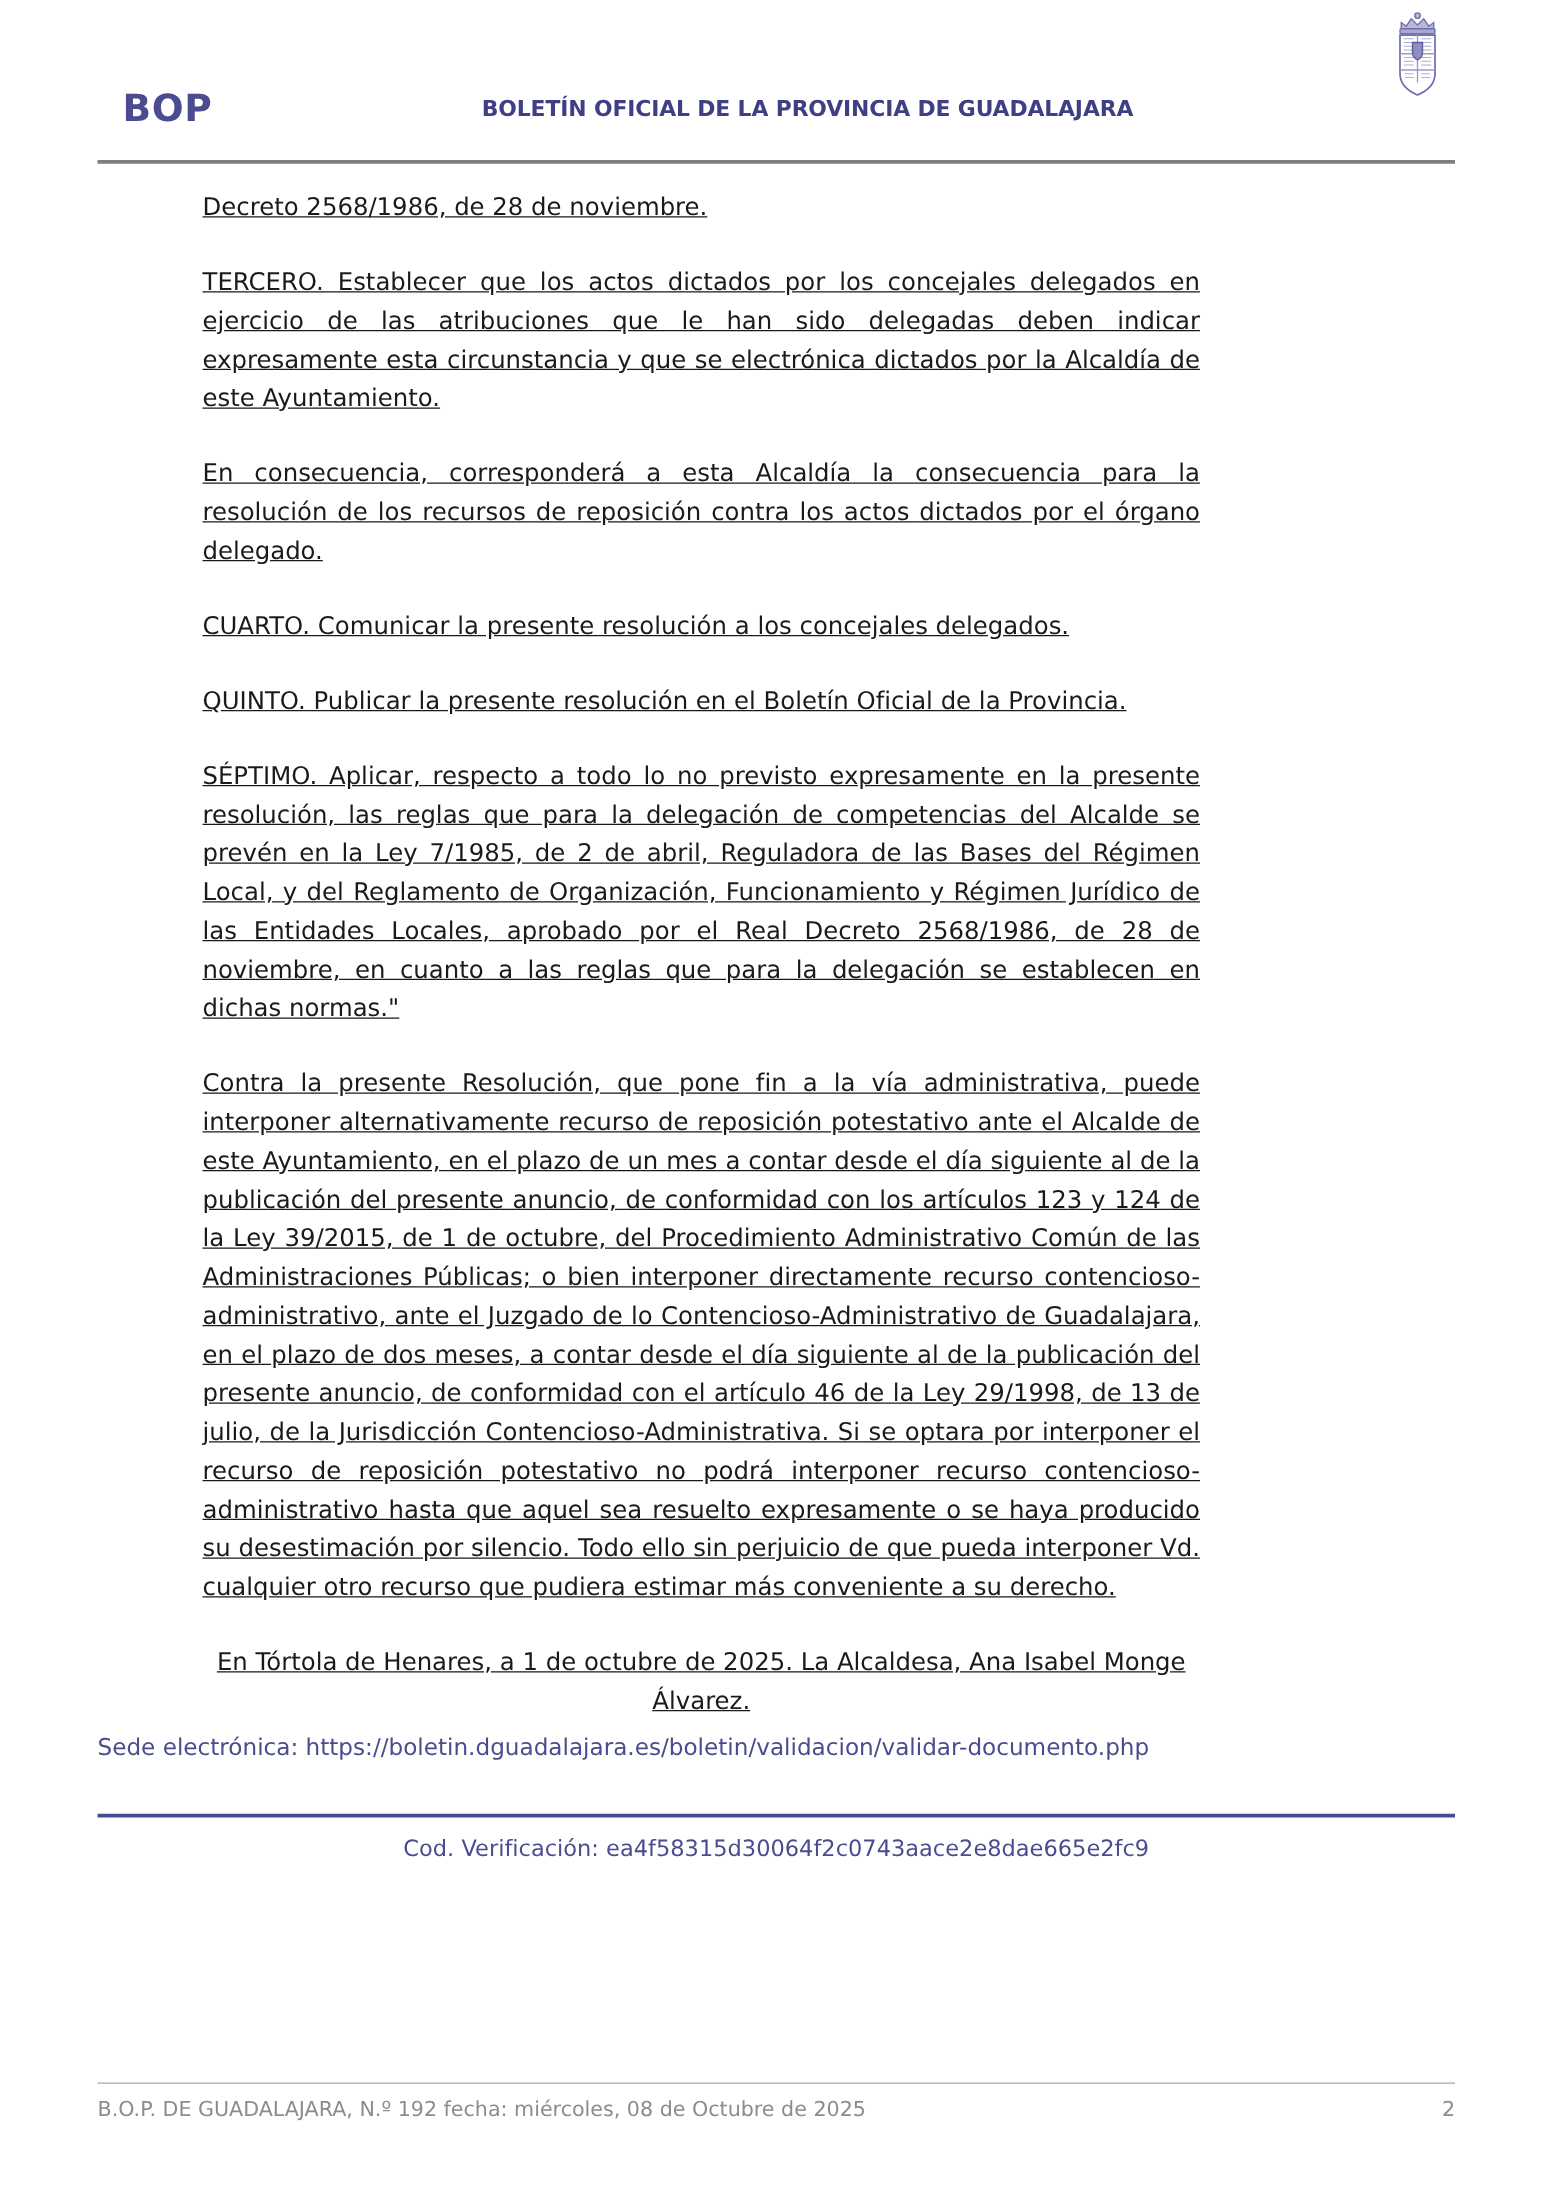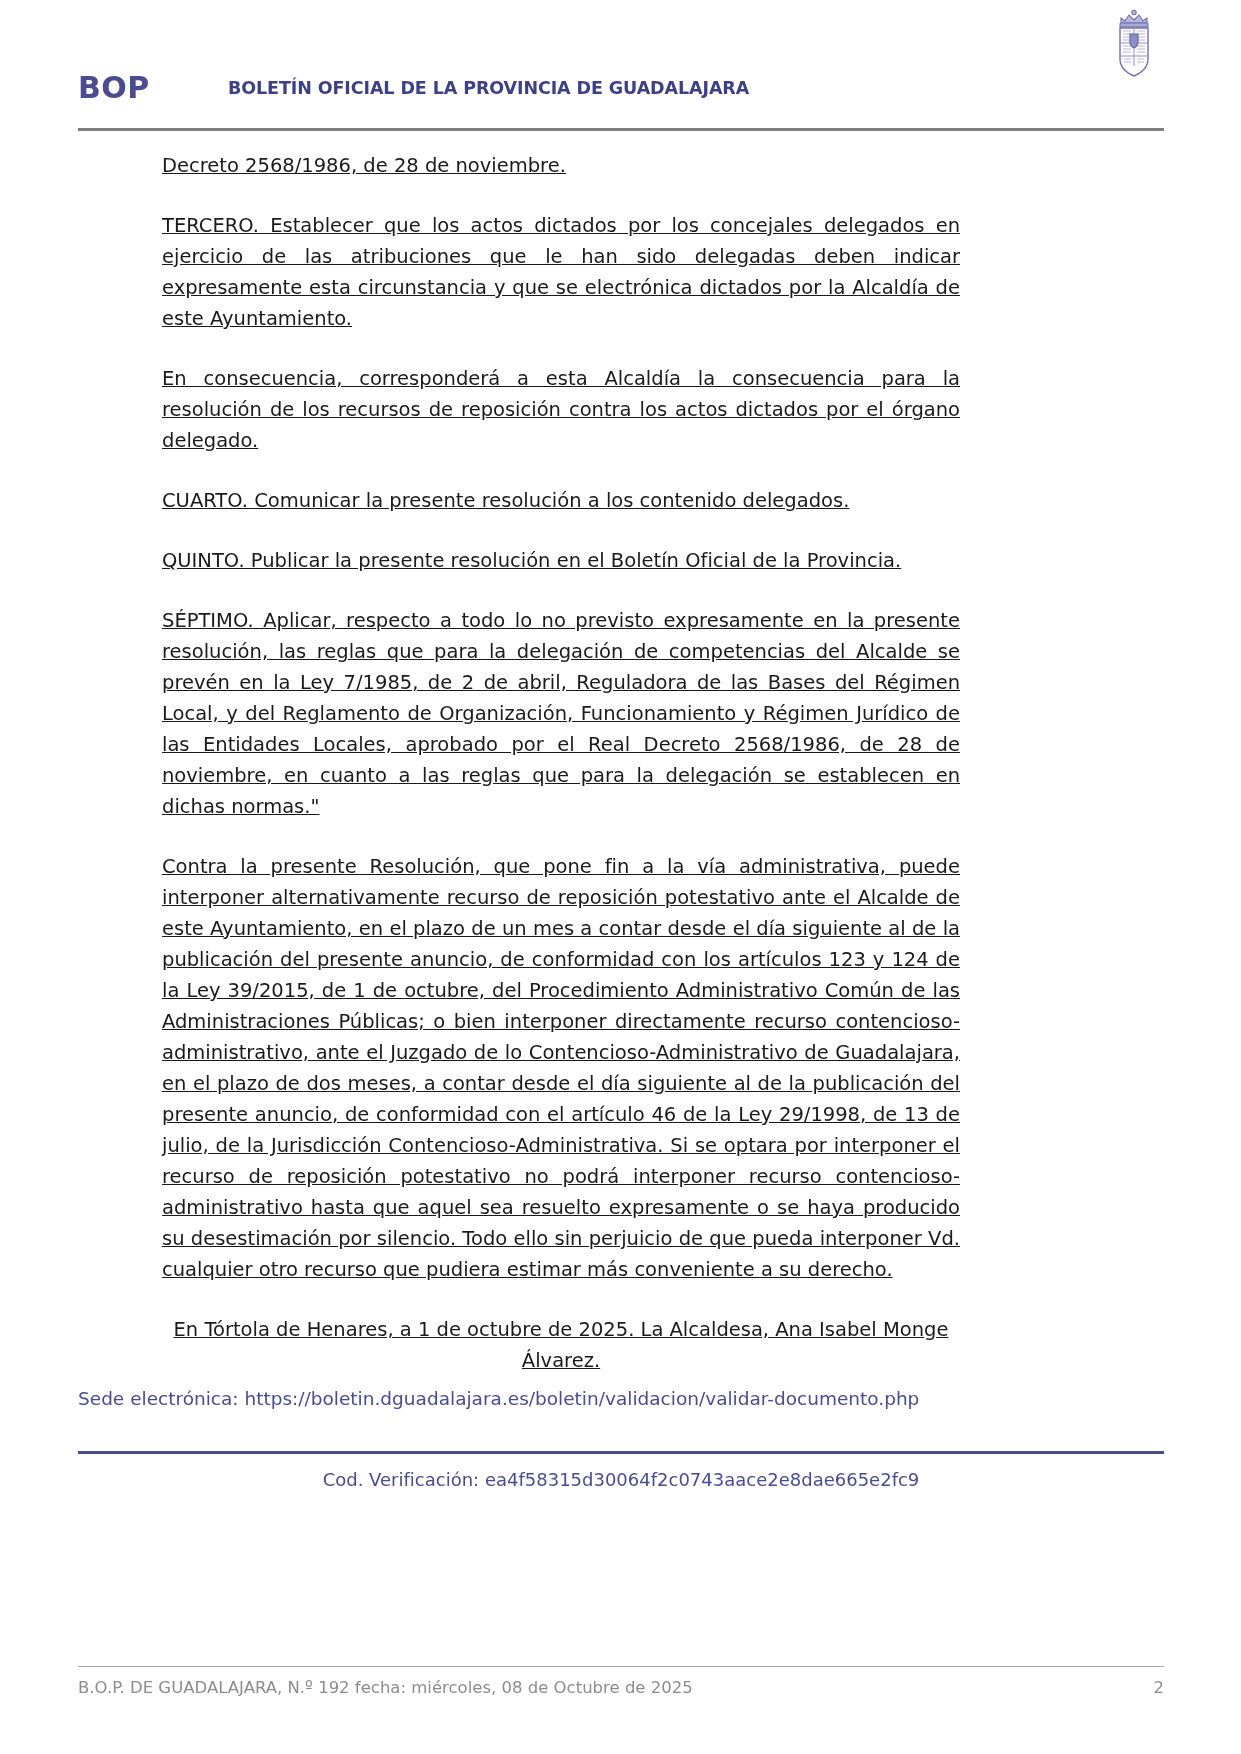--- a/index.html
+++ b/index.html
@@ -34,23 +34,25 @@
   }
   .bop-logo {
     font-family: "DejaVu Sans", sans-serif;
     font-weight: bold;
     font-size: 30px;
     letter-spacing: 0.5px;
     color: #4b4b8f;
     width: 150px;
     flex: 0 0 150px;
     line-height: 1;
+    margin-left: 20px;
   }
   .header-title {
     flex: 1 1 auto;
+    text-align: center;
     font-family: "DejaVu Sans", sans-serif;
     font-weight: bold;
     font-size: 17.5px;
     letter-spacing: -0.1px;
     color: #3f3f86;
     padding-right: 120px;
     white-space: nowrap;
   }
   .crest {
     position: absolute;
@@ -204,21 +206,21 @@
       </g>
     </svg>
   </div>
 
   <div class="header-rule"></div>
 
   <div class="content">
     <p>Decreto 2568/1986, de 28 de noviembre.</p>
     <p>TERCERO. Establecer que los actos dictados por los concejales delegados en ejercicio de las atribuciones que le han sido delegadas deben indicar expresamente esta circunstancia y que se electrónica dictados por la Alcaldía de este Ayuntamiento.</p>
     <p>En consecuencia, corresponderá a esta Alcaldía la consecuencia para la resolución de los recursos de reposición contra los actos dictados por el órgano delegado.</p>
-    <p>CUARTO. Comunicar la presente resolución a los contenido delegados.</p>
+    <p>CUARTO. Comunicar la presente resolución a los concejales delegados.</p>
     <p>QUINTO. Publicar la presente resolución en el Boletín Oficial de la Provincia.</p>
     <p>SÉPTIMO. Aplicar, respecto a todo lo no previsto expresamente en la presente resolución, las reglas que para la delegación de competencias del Alcalde se prevén en la Ley 7/1985, de 2 de abril, Reguladora de las Bases del Régimen Local, y del Reglamento de Organización, Funcionamiento y Régimen Jurídico de las Entidades Locales, aprobado por el Real Decreto 2568/1986, de 28 de noviembre, en cuanto a las reglas que para la delegación se establecen en dichas normas."</p>
     <p>Contra la presente Resolución, que pone fin a la vía administrativa, puede interponer alternativamente recurso de reposición potestativo ante el Alcalde de este Ayuntamiento, en el plazo de un mes a contar desde el día siguiente al de la publicación del presente anuncio, de conformidad con los artículos 123 y 124 de la Ley 39/2015, de 1 de octubre, del Procedimiento Administrativo Común de las Administraciones Públicas; o bien interponer directamente recurso contencioso-administrativo, ante el Juzgado de lo Contencioso-Administrativo de Guadalajara, en el plazo de dos meses, a contar desde el día siguiente al de la publicación del presente anuncio, de conformidad con el artículo 46 de la Ley 29/1998, de 13 de julio, de la Jurisdicción Contencioso-Administrativa. Si se optara por interponer el recurso de reposición potestativo no podrá interponer recurso contencioso-administrativo hasta que aquel sea resuelto expresamente o se haya producido su desestimación por silencio. Todo ello sin perjuicio de que pueda interponer Vd. cualquier otro recurso que pudiera estimar más conveniente a su derecho.</p>
     <p class="signature">En Tórtola de Henares, a 1 de octubre de 2025. La Alcaldesa, Ana Isabel Monge Álvarez.</p>
   </div>
 
   <div class="sede">Sede electrónica: https://boletin.dguadalajara.es/boletin/validacion/validar-documento.php</div>
 
   <div class="sede-rule"></div>
 

